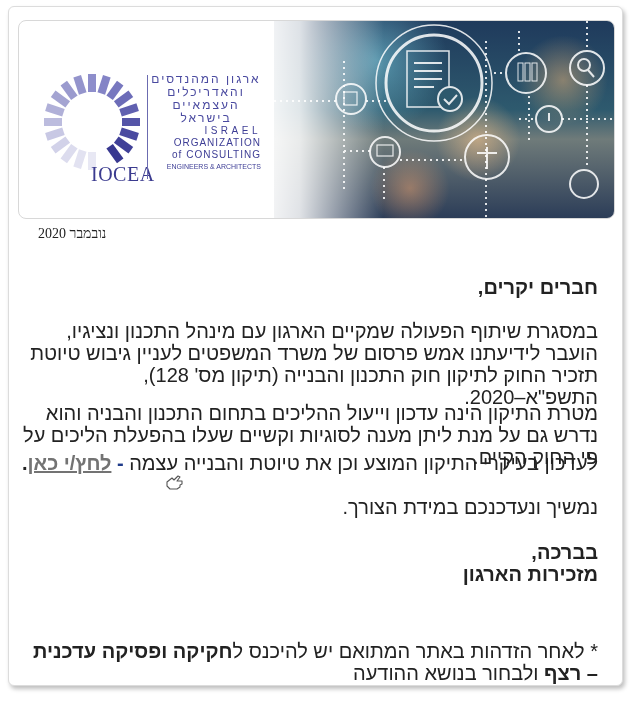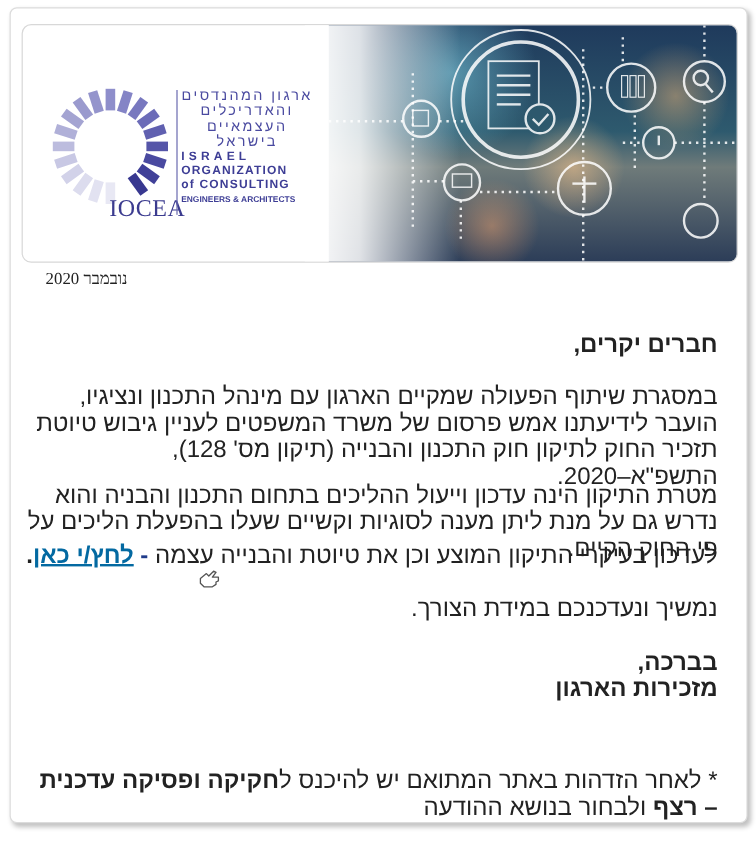--- a/index.html
+++ b/index.html
@@ -32,33 +32,33 @@
   .banner-art svg { position:absolute; left:0; top:0; }
   .logo { position:absolute; left:22px; top:50px; width:230px; height:120px; }
   .logo-ring { position:absolute; left:0; top:0; width:102px; height:102px; }
   .logo-acronym {
     position:absolute; left:50px; top:92px; font-family:Liberation Serif, serif;
     font-size:20px; color:#3b3b8f; letter-spacing:0.5px;text-align:center;
   }
   .logo-divider { position:absolute; left:106px; top:4px; width:1px; height:104px; background:#6b6bb0; }
   .logo-text { position:absolute; left:110px; top:2px; width:110px; color:#4a4aa0; }
   .logo-he { direction:rtl; text-align:center; font-size:12px; line-height:13px; letter-spacing:2px; }
-  .logo-en { font-size:10px; line-height:12px; letter-spacing:3.5px; font-weight:bold; color:#3d3d95; }
+  .logo-en { font-size:10px; line-height:12px; letter-spacing:3.5px; font-weight:normal; color:#3d3d95;text-align:right; }
   .logo-en.small { font-size:7px; letter-spacing:0; }
 
   .content { position:absolute; left:20px; right:32px; direction:rtl; text-align:right; font-size:20px; line-height:22px; color:#222; }
   .date { position:absolute; left:38px; top:226px; font-size:14px; direction:rtl;font-family:Liberation Serif, serif; }
   .greeting { top:276px; font-weight:bold; }
   .p1 { top:320px; }
   .p2 { top:386px;margin-top:16px; }
   .p3 { top:452px; }
   .p4 { top:496px; }
   .sign { top:541px; font-weight:bold; }
   .footnote { top:640px; }
-  a.link { color:#0369a1; font-weight:bold; text-decoration:underline; }
+  a.link { color:#737373; font-weight:bold; text-decoration:underline; }
   .hand { position:absolute; left:164px; top:474px; width:22px; height:18px; }
   b { font-weight:bold; }
 </style>
 </head>
 <body>
 
 <div class="outer-card"></div>
 
 <div class="banner">
   <div class="banner-art">

